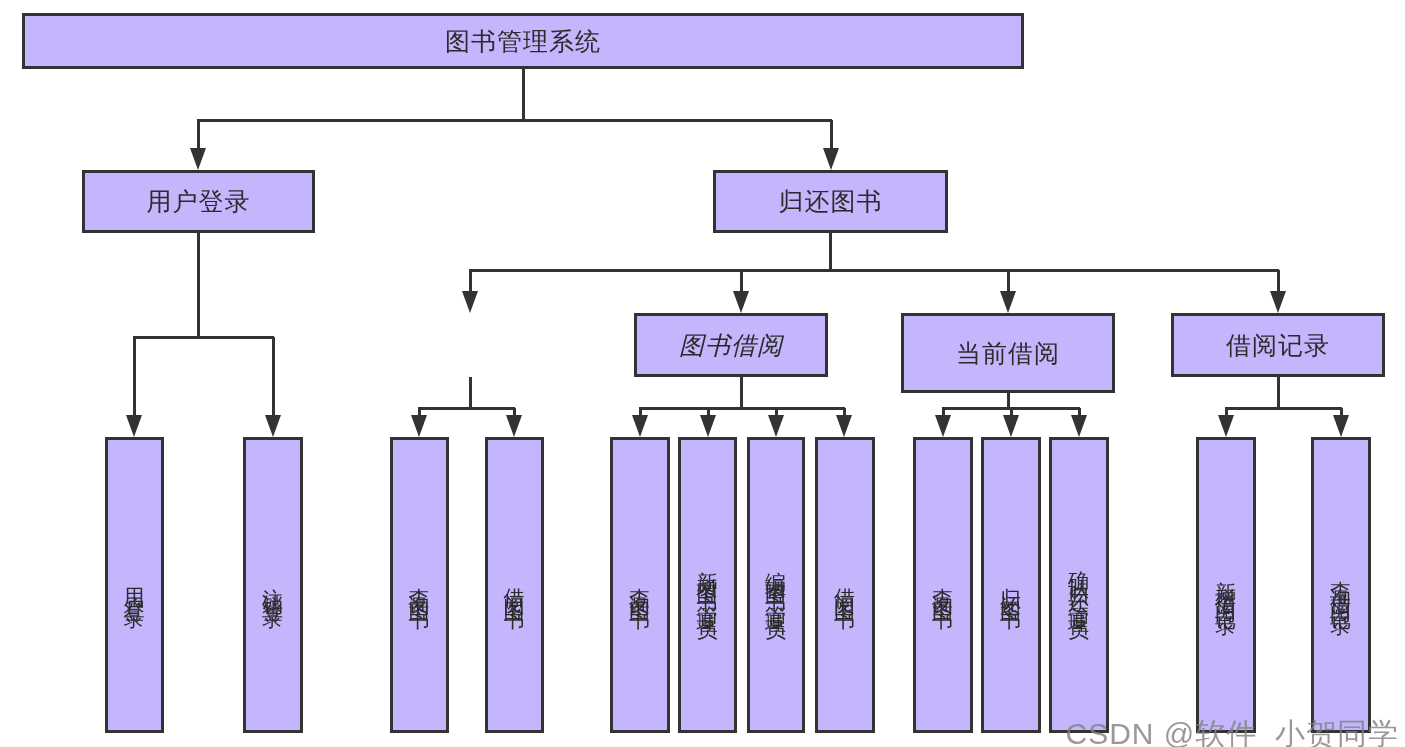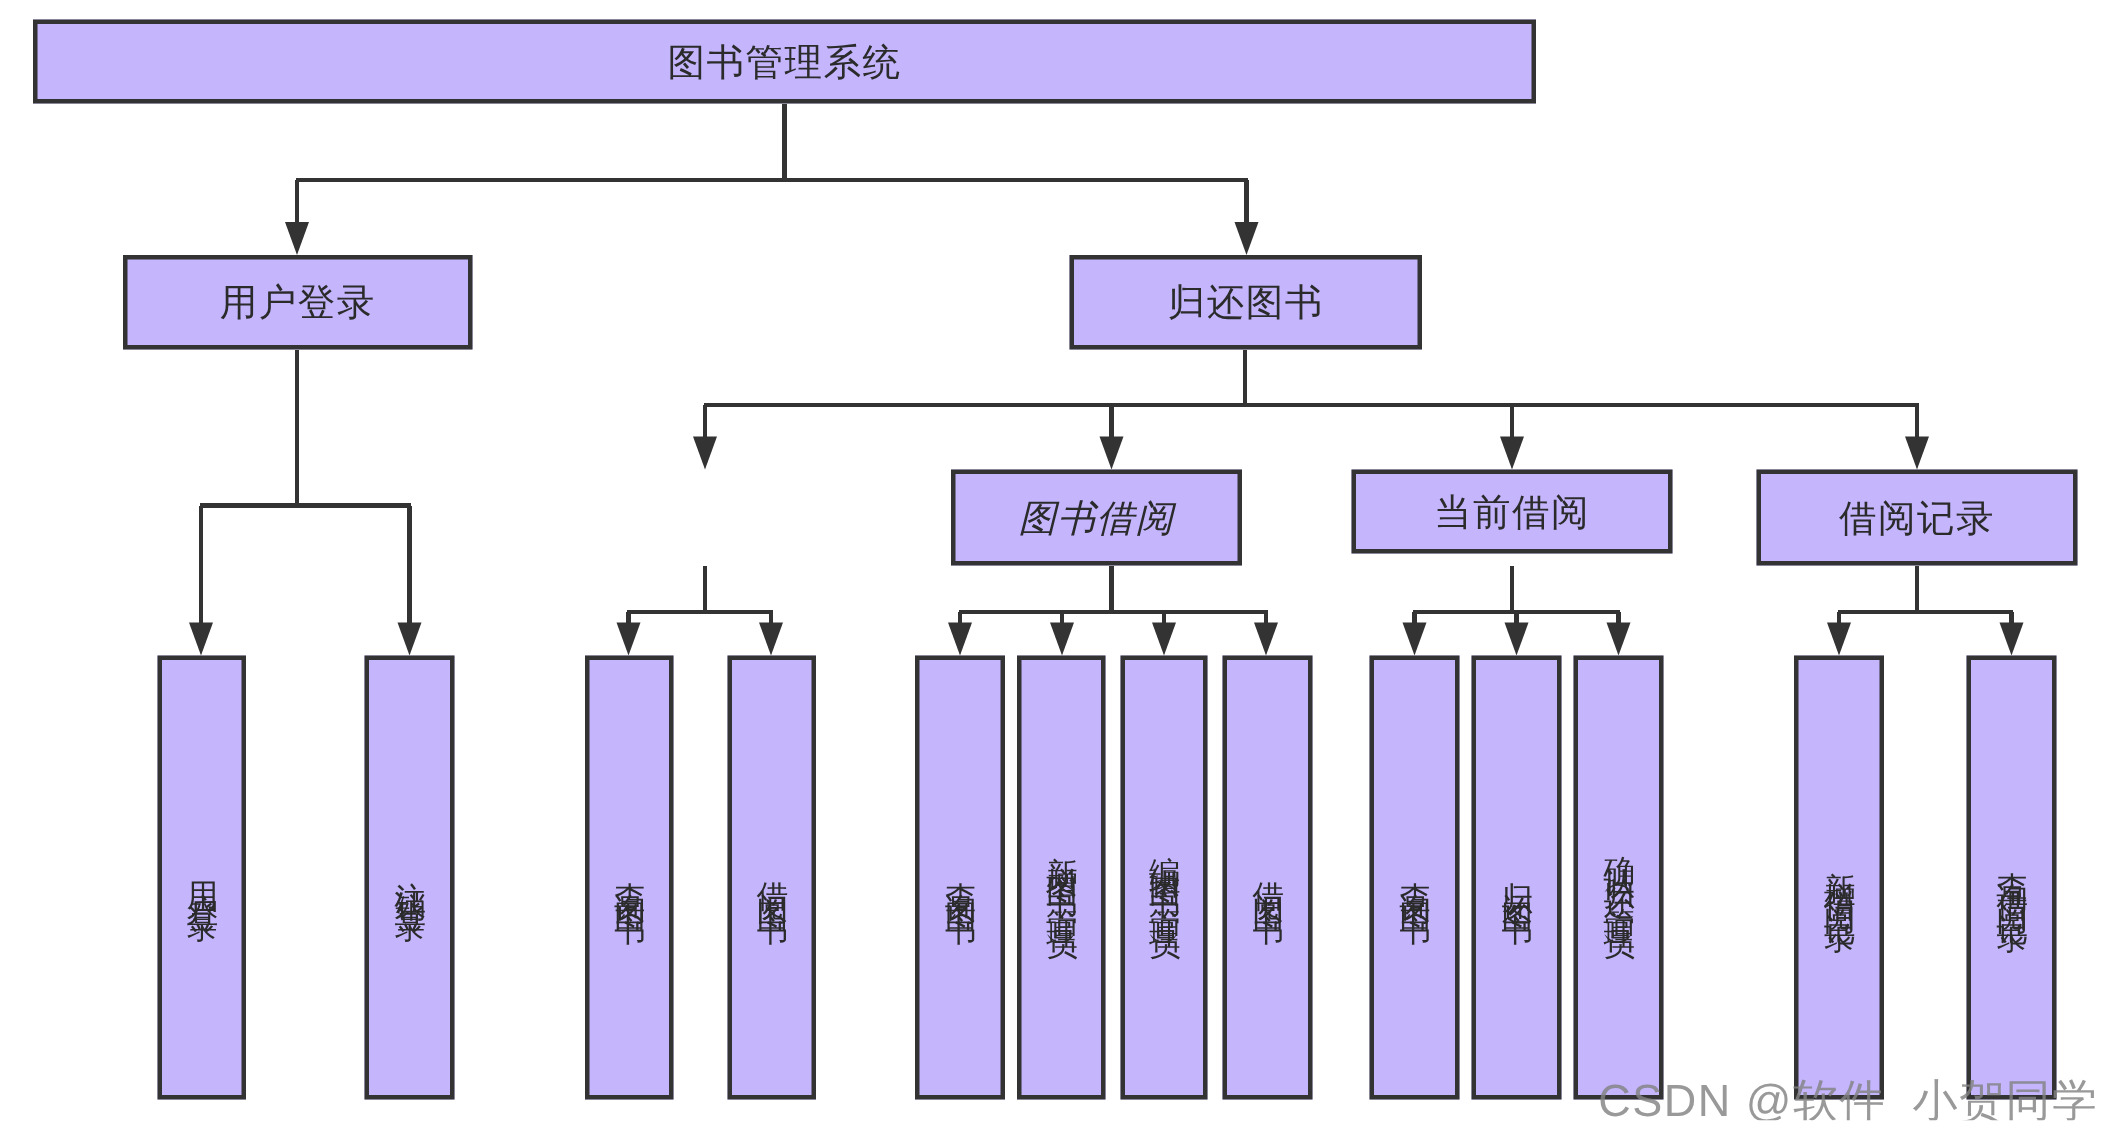--- a/index.html
+++ b/index.html
@@ -39,21 +39,21 @@
     letter-spacing: 7px;
     line-height: 1;
     white-space: nowrap;
   }
   
   #node-root            { left: 22px;   top: 13px;  width: 1002px; height: 56px; }
   #node-user-login      { left: 82px;   top: 170px; width: 233px;  height: 63px; }
   #node-book-management { left: 713px;  top: 170px; width: 235px;  height: 63px; }
   #node-new-book-recommend { left: 363px;  top: 313px; width: 215px; height: 64px; }
   #node-book-borrowing     { left: 634px;  top: 313px; width: 194px; height: 64px; font-style: italic; }
-  #node-current-borrowing  { left: 901px;  top: 313px; width: 214px; height: 56px; }
+  #node-current-borrowing  { left: 901px;  top: 313px; width: 214px; height: 80px; }
   #node-borrowing-records  { left: 1171px; top: 313px; width: 214px; height: 64px; justify-content: center; }
   .leaf { top: 437px; height: 296px; }
   #leaf-user-login          { left: 105px;  width: 59px; }
   #leaf-logout              { left: 243px;  width: 60px; }
   #leaf-query-books-recommend { left: 390px; width: 59px; }
   #leaf-borrow-books-recommend{ left: 485px; width: 59px; }
   #leaf-query-books-borrow  { left: 610px;  width: 60px; }
   #leaf-add-books-admin     { left: 678px;  width: 59px; }
   #leaf-edit-books-admin    { left: 747px;  width: 58px; }
   #leaf-borrow-books-borrow { left: 815px;  width: 60px; }

